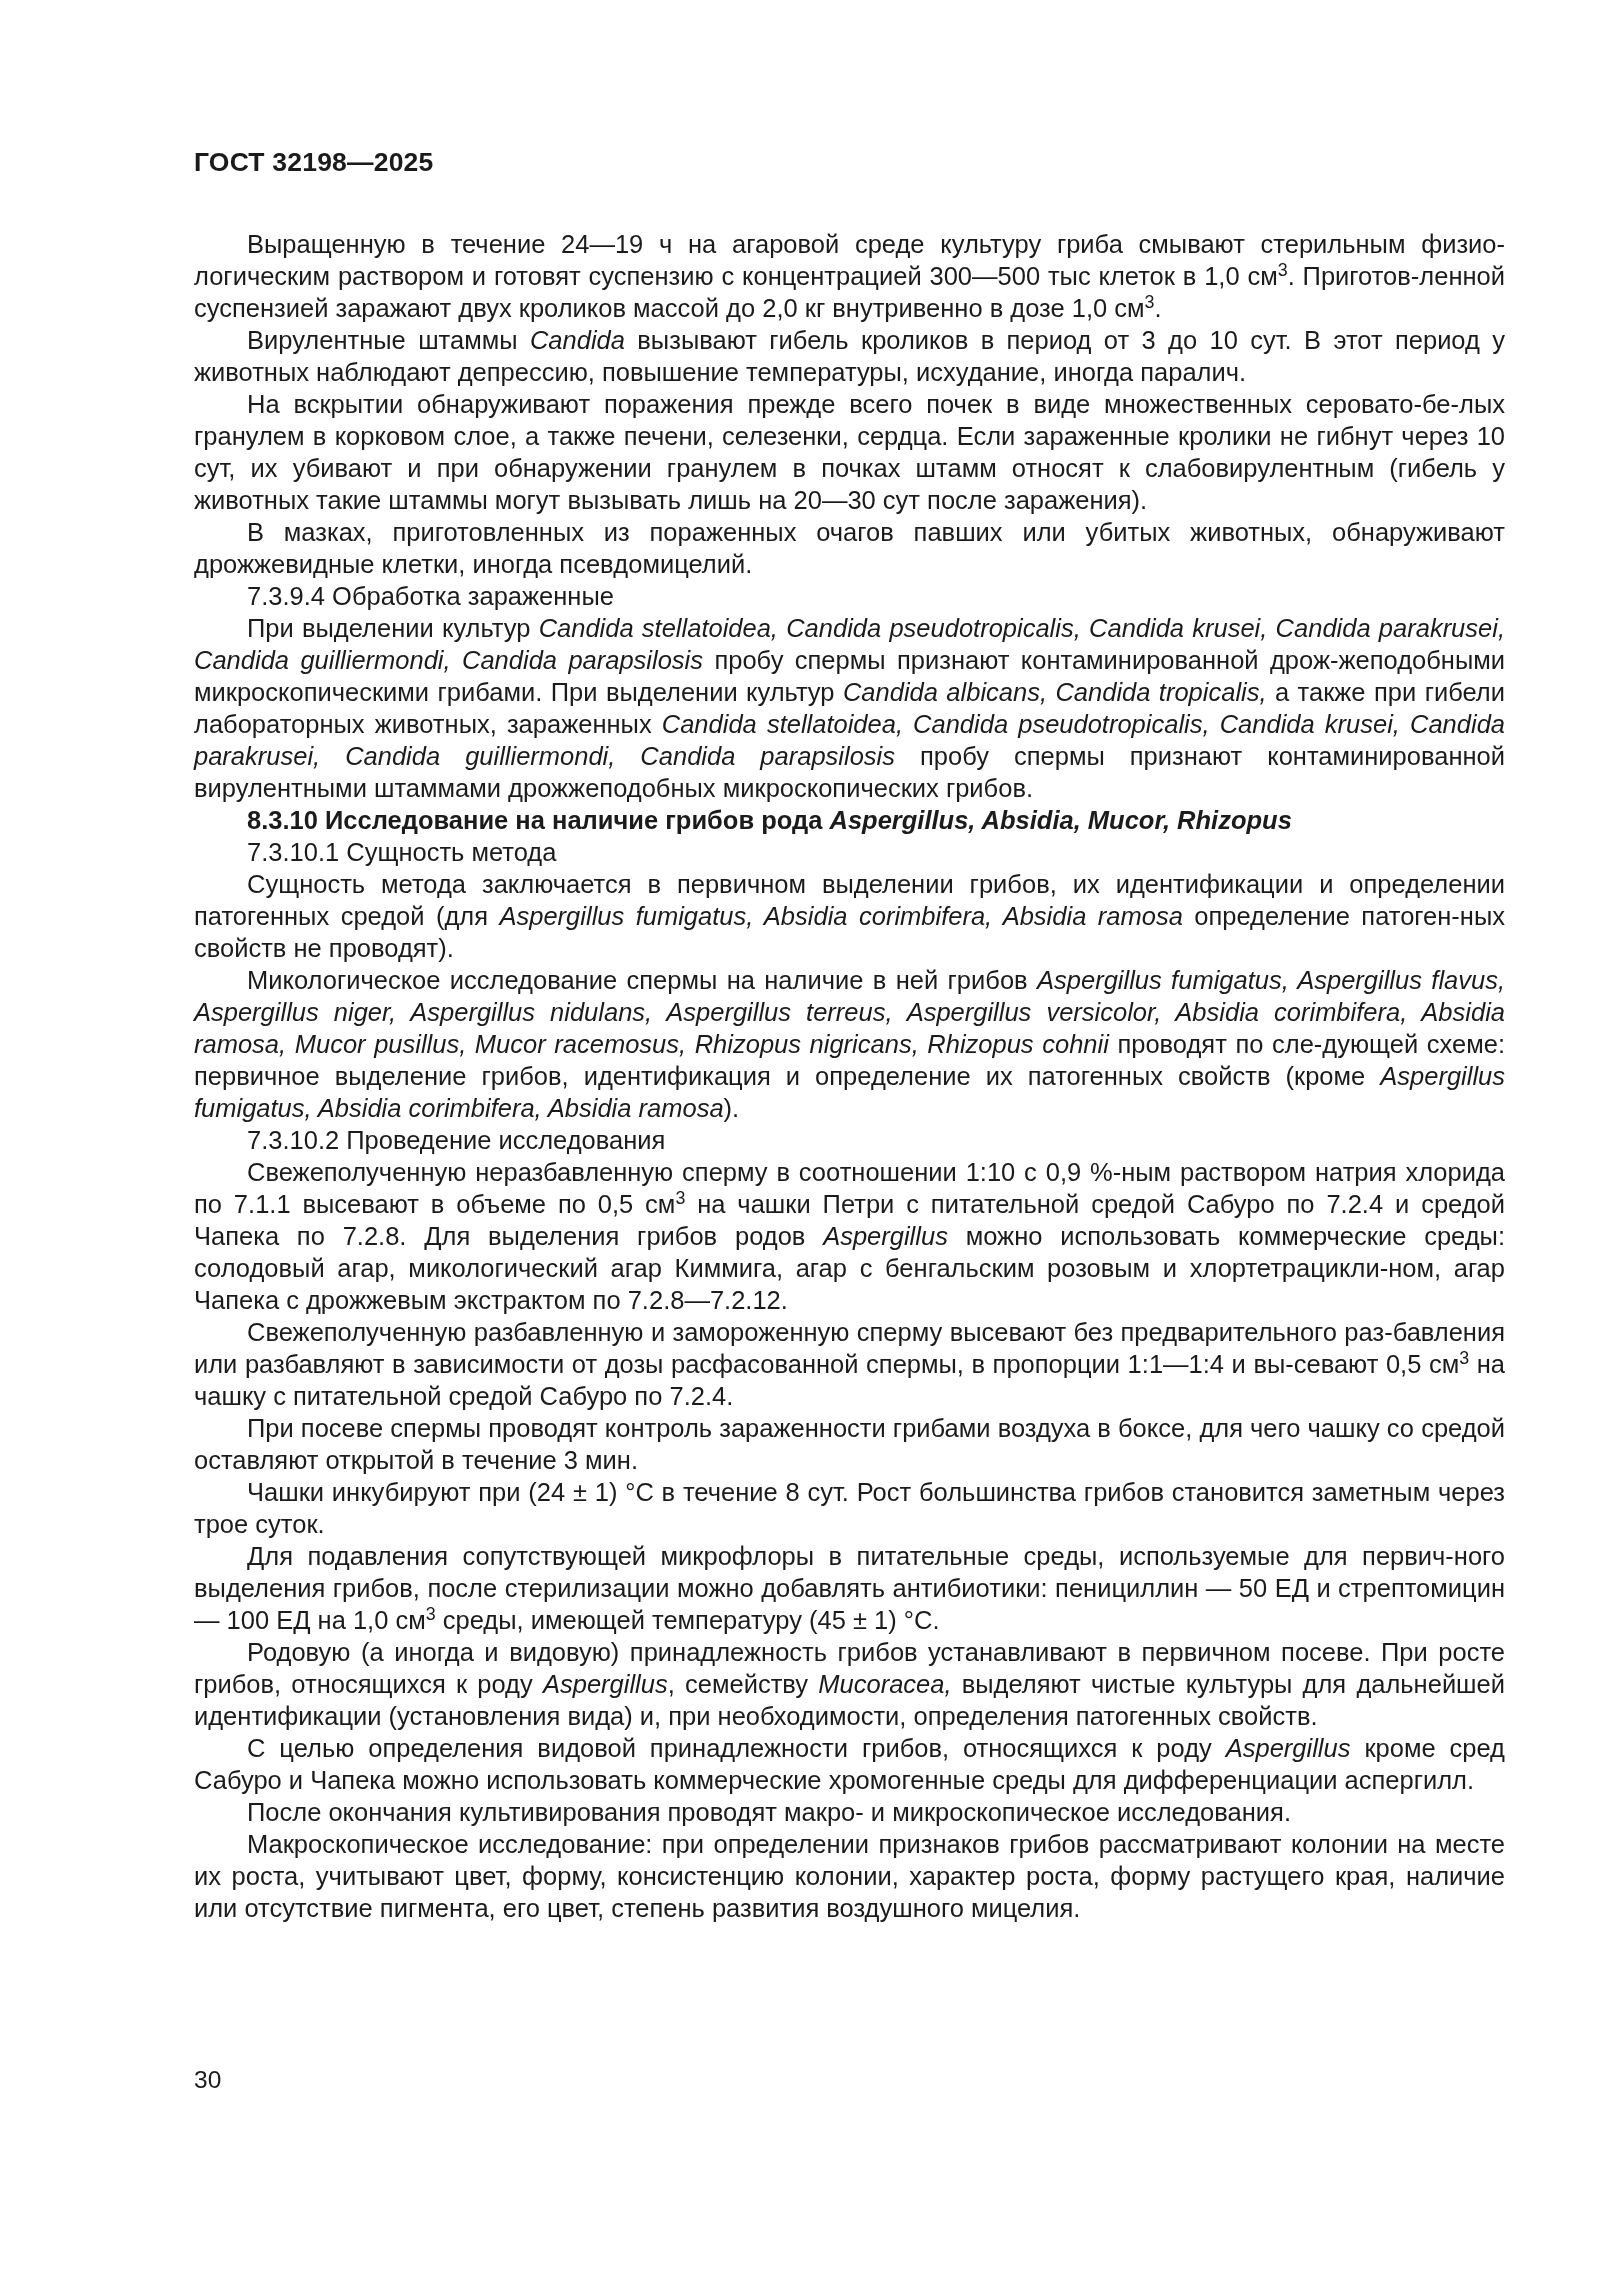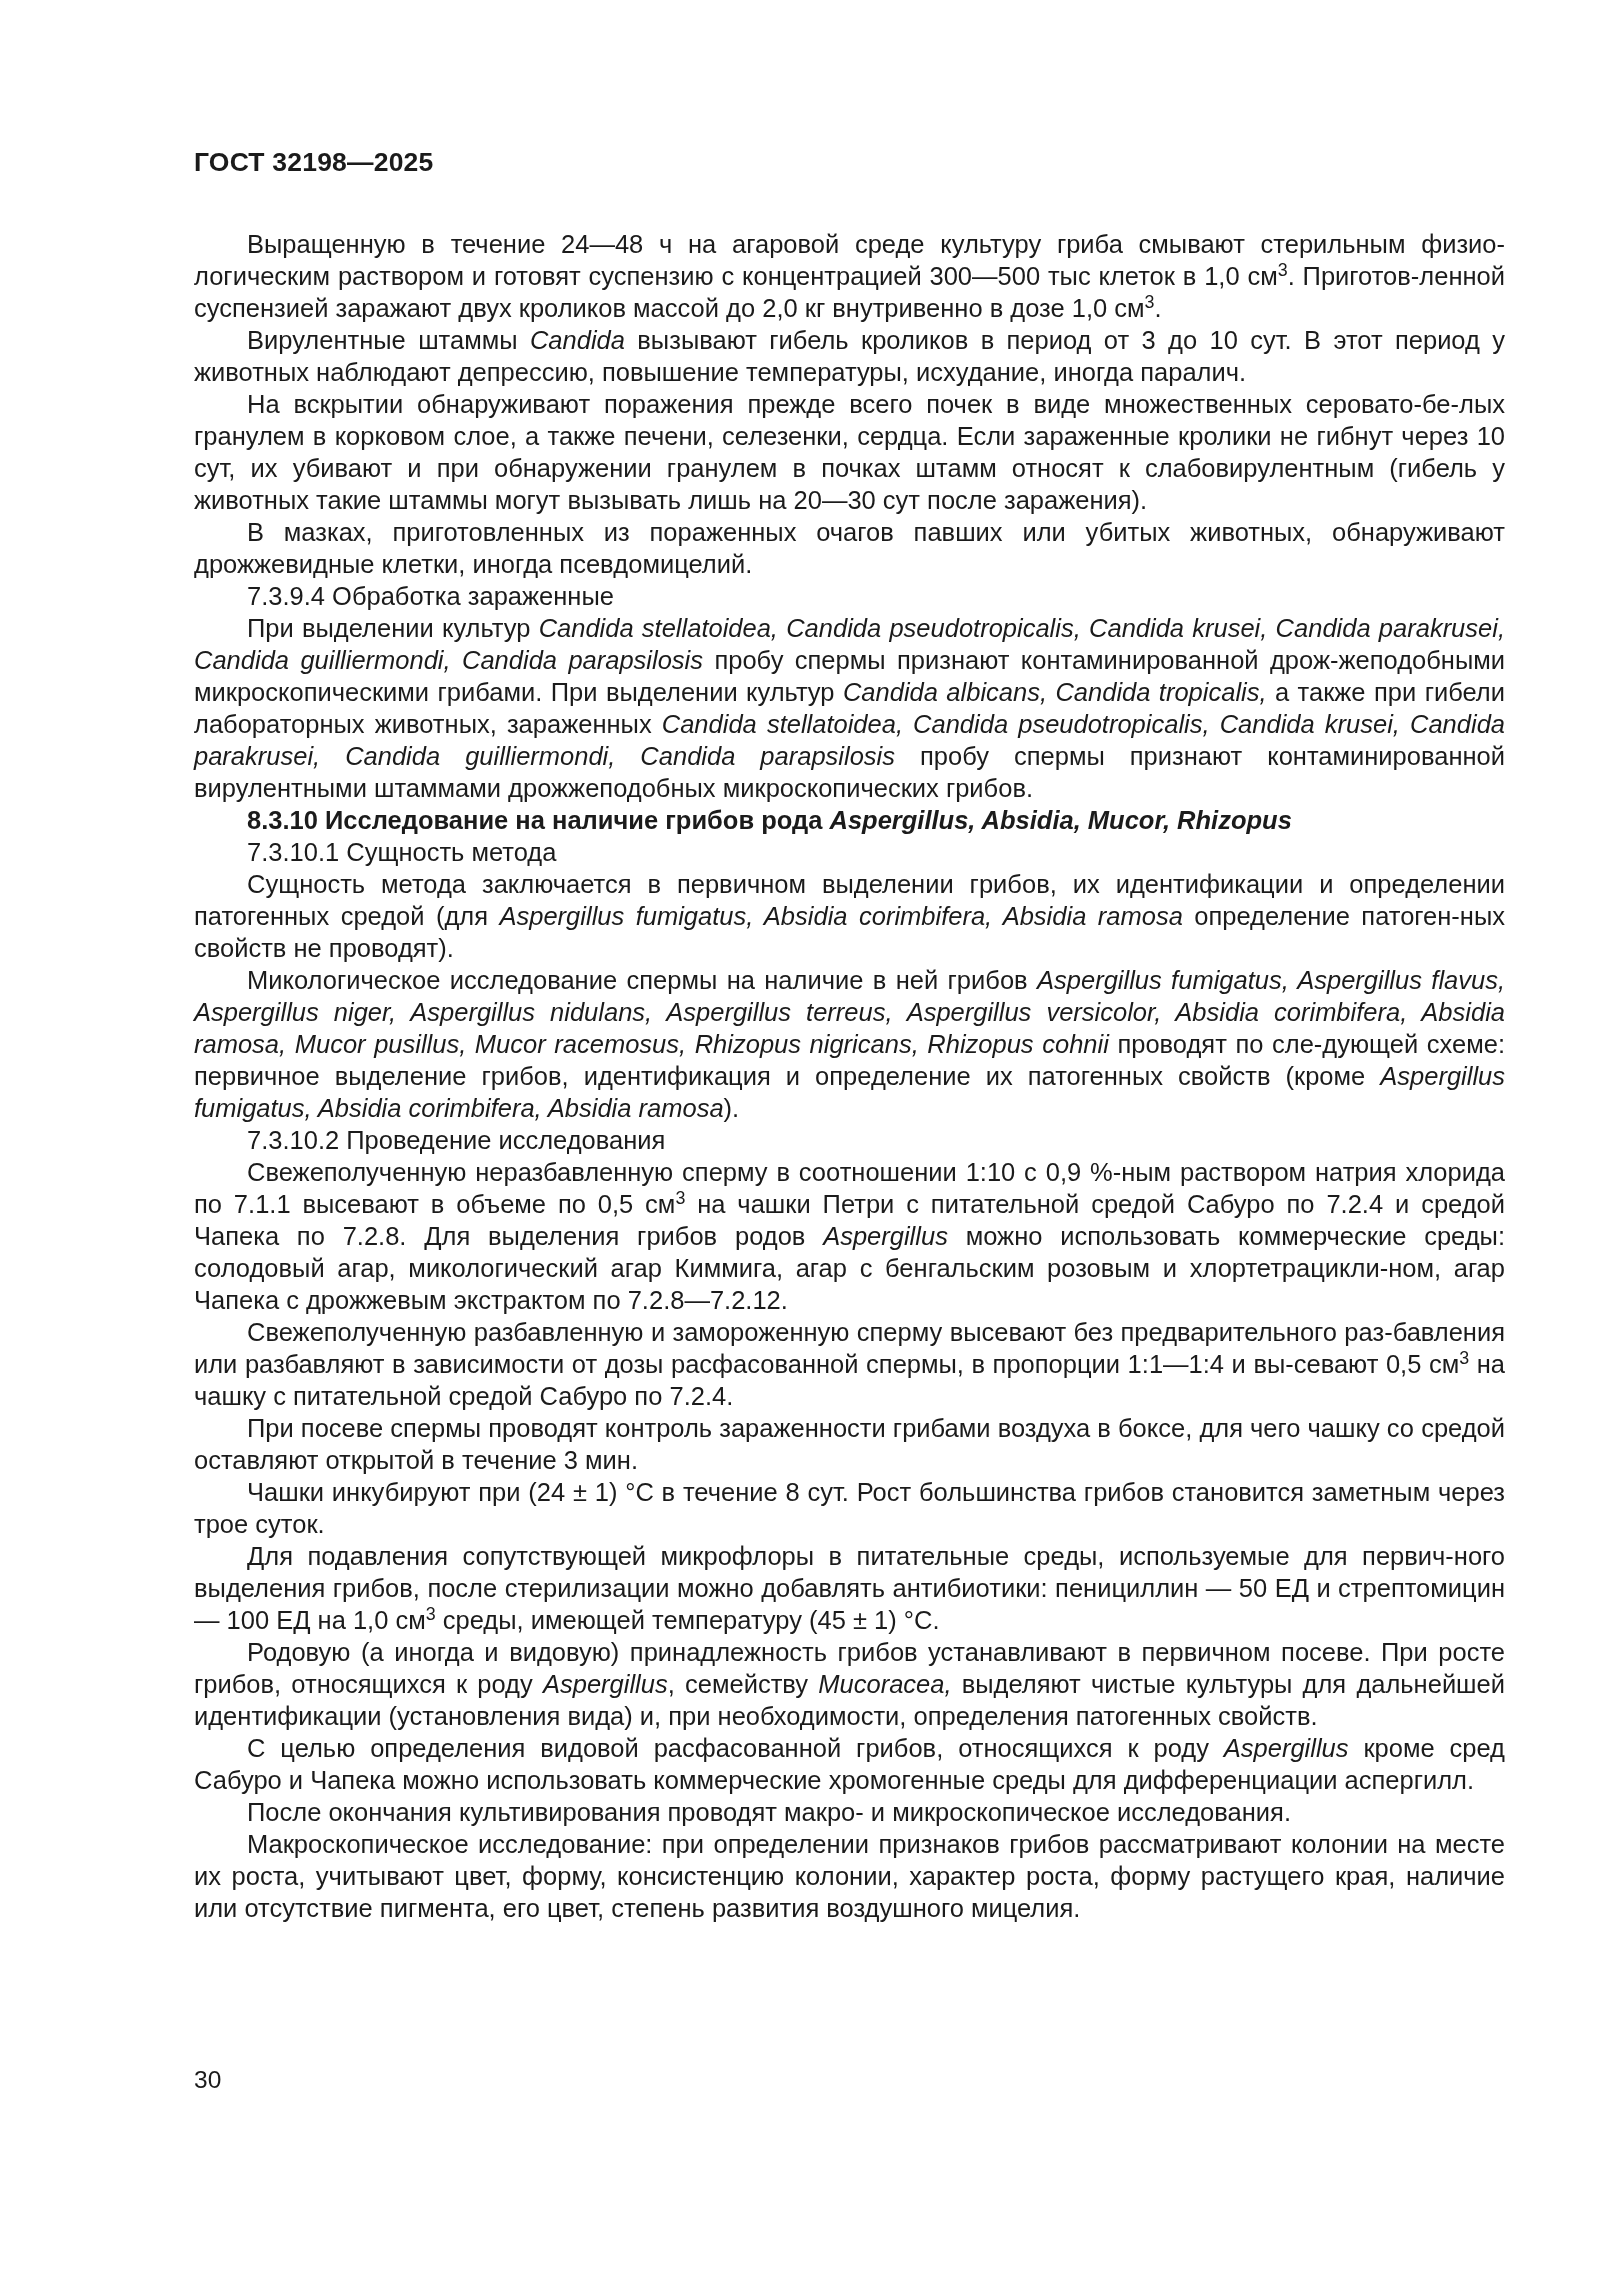--- a/index.html
+++ b/index.html
@@ -57,38 +57,38 @@
 </style>
 </head>
 <body>
 
 <div class="page">
   <div class="header">
     <span>ГОСТ 32198—2025</span>
   </div>
 
   <div class="doc-body">
-      <p><span>Выращенную в течение 24—48 ч на агаровой среде культуру гриба смывают стерильным физио-логическим раствором и готовят суспензию с концентрацией 300—500 тыс клеток в 1,0 см</span><span class="superscript">3</span><span>. Приготов-ленной суспензией заражают двух кроликов массой до 2,0 кг внутривенно в дозе 1,0 см</span><span class="superscript">3</span><span>.</span></p>
+      <p><span>Выращенную в течение 24—19 ч на агаровой среде культуру гриба смывают стерильным физио-логическим раствором и готовят суспензию с концентрацией 300—500 тыс клеток в 1,0 см</span><span class="superscript">3</span><span>. Приготов-ленной суспензией заражают двух кроликов массой до 2,0 кг внутривенно в дозе 1,0 см</span><span class="superscript">3</span><span>.</span></p>
       <p><span>Вирулентные штаммы </span><span class="italic">Candida</span><span> вызывают гибель кроликов в период от 3 до 10 сут. В этот период у животных наблюдают депрессию, повышение температуры, исхудание, иногда паралич.</span></p>
       <p><span>На вскрытии обнаруживают поражения прежде всего почек в виде множественных серовато-бе-лых гранулем в корковом слое, а также печени, селезенки, сердца. Если зараженные кролики не гибнут через 10 сут, их убивают и при обнаружении гранулем в почках штамм относят к слабовирулентным (гибель у животных такие штаммы могут вызывать лишь на 20—30 сут после заражения).</span></p>
       <p><span>В мазках, приготовленных из пораженных очагов павших или убитых животных, обнаруживают дрожжевидные клетки, иногда псевдомицелий.</span></p>
       <p><span>7.3.9.4 Обработка зараженные</span></p>
       <p><span>При выделении культур </span><span class="italic">Candida stellatoidea, Candida pseudotropicalis, Candida krusei, Candida parakrusei, Candida guilliermondi, Candida parapsilosis</span><span> пробу спермы признают контаминированной дрож-жеподобными микроскопическими грибами. При выделении культур </span><span class="italic">Candida albicans, Candida tropicalis,</span><span> а также при гибели лабораторных животных, зараженных </span><span class="italic">Candida stellatoidea, Candida pseudotropicalis, Candida krusei, Candida parakrusei, Candida guilliermondi, Candida parapsilosis</span><span> пробу спермы признают контаминированной вирулентными штаммами дрожжеподобных микроскопических грибов.</span></p>
       <p><span class="bold">8.3.10 Исследование на наличие грибов рода </span><span class="bold-italic">Aspergillus, Absidia, Mucor, Rhizopus</span></p>
       <p><span>7.3.10.1 Сущность метода</span></p>
       <p><span>Сущность метода заключается в первичном выделении грибов, их идентификации и определении патогенных средой (для </span><span class="italic">Aspergillus fumigatus, Absidia corimbifera, Absidia ramosa</span><span> определение патоген-ных свойств не проводят).</span></p>
       <p><span>Микологическое исследование спермы на наличие в ней грибов </span><span class="italic">Aspergillus fumigatus, Aspergillus flavus, Aspergillus niger, Aspergillus nidulans, Aspergillus terreus, Aspergillus versicolor, Absidia corimbifera, Absidia ramosa, Mucor pusillus, Mucor racemosus, Rhizopus nigricans, Rhizopus cohnii</span><span> проводят по сле-дующей схеме: первичное выделение грибов, идентификация и определение их патогенных свойств (кроме </span><span class="italic">Aspergillus fumigatus, Absidia corimbifera, Absidia ramosa</span><span>).</span></p>
       <p><span>7.3.10.2 Проведение исследования</span></p>
       <p><span>Свежеполученную неразбавленную сперму в соотношении 1:10 с 0,9 %-ным раствором натрия хлорида по 7.1.1 высевают в объеме по 0,5 см</span><span class="superscript">3</span><span> на чашки Петри с питательной средой Сабуро по 7.2.4 и средой Чапека по 7.2.8. Для выделения грибов родов </span><span class="italic">Aspergillus</span><span> можно использовать коммерческие среды: солодовый агар, микологический агар Киммига, агар с бенгальским розовым и хлортетрацикли-ном, агар Чапека с дрожжевым экстрактом по 7.2.8—7.2.12.</span></p>
       <p><span>Свежеполученную разбавленную и замороженную сперму высевают без предварительного раз-бавления или разбавляют в зависимости от дозы расфасованной спермы, в пропорции 1:1—1:4 и вы-севают 0,5 см</span><span class="superscript">3</span><span> на чашку с питательной средой Сабуро по 7.2.4.</span></p>
       <p><span>При посеве спермы проводят контроль зараженности грибами воздуха в боксе, для чего чашку со средой оставляют открытой в течение 3 мин.</span></p>
       <p><span>Чашки инкубируют при (24 ± 1) °С в течение 8 сут. Рост большинства грибов становится заметным через трое суток.</span></p>
       <p><span>Для подавления сопутствующей микрофлоры в питательные среды, используемые для первич-ного выделения грибов, после стерилизации можно добавлять антибиотики: пенициллин — 50 ЕД и стрептомицин — 100 ЕД на 1,0 см</span><span class="superscript">3</span><span> среды, имеющей температуру (45 ± 1) °С.</span></p>
       <p><span>Родовую (а иногда и видовую) принадлежность грибов устанавливают в первичном посеве. При росте грибов, относящихся к роду </span><span class="italic">Aspergillus</span><span>, семейству </span><span class="italic">Mucoracea,</span><span> выделяют чистые культуры для дальнейшей идентификации (установления вида) и, при необходимости, определения патогенных свойств.</span></p>
-      <p><span>С целью определения видовой расфасованной грибов, относящихся к роду </span><span class="italic">Aspergillus</span><span> кроме сред Сабуро и Чапека можно использовать коммерческие хромогенные среды для дифференциации аспергилл.</span></p>
+      <p><span>С целью определения видовой принадлежности грибов, относящихся к роду </span><span class="italic">Aspergillus</span><span> кроме сред Сабуро и Чапека можно использовать коммерческие хромогенные среды для дифференциации аспергилл.</span></p>
       <p><span>После окончания культивирования проводят макро- и микроскопическое исследования.</span></p>
       <p><span>Макроскопическое исследование: при определении признаков грибов рассматривают колонии на месте их роста, учитывают цвет, форму, консистенцию колонии, характер роста, форму растущего края, наличие или отсутствие пигмента, его цвет, степень развития воздушного мицелия.</span></p>
     </div>
 
   <div class="footer">
     <span>30</span>
   </div>
 </div>
 
 

